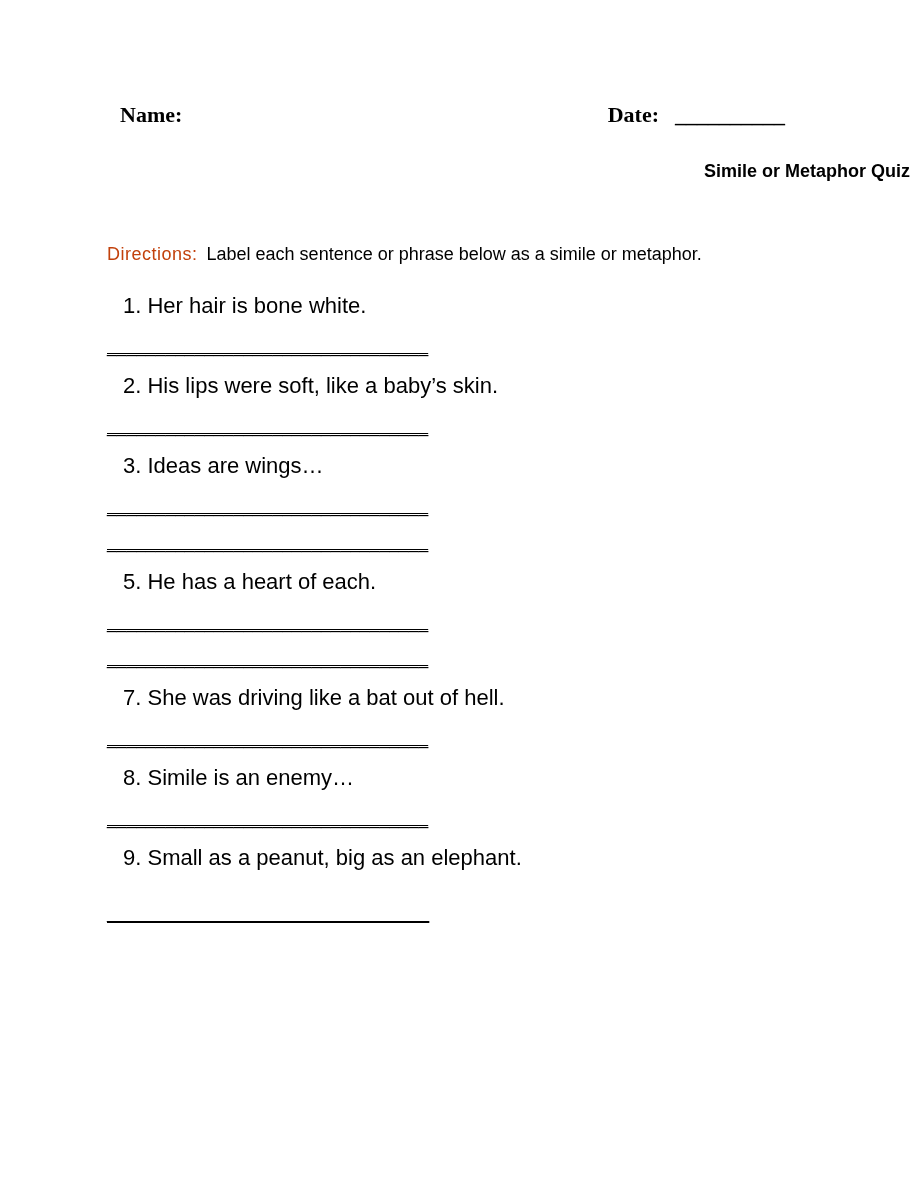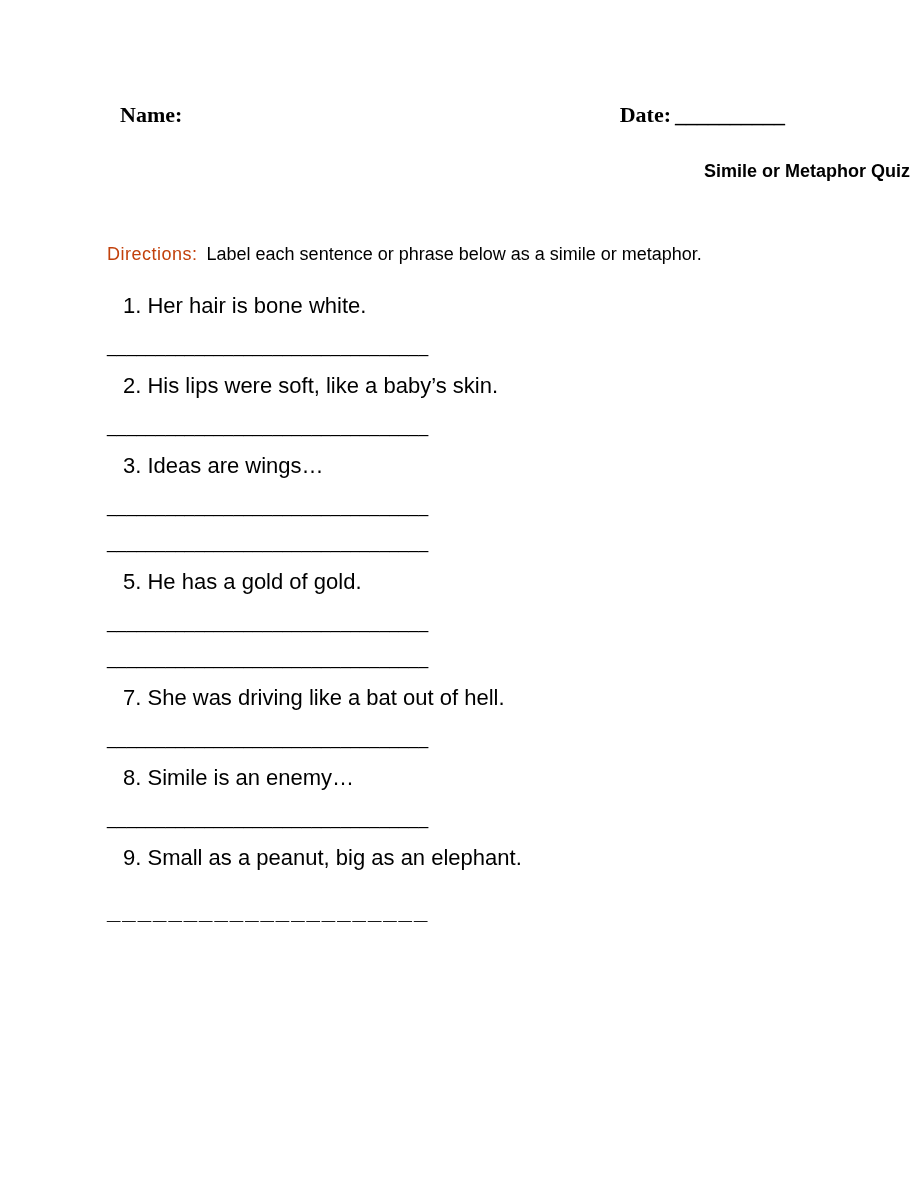--- a/index.html
+++ b/index.html
@@ -25,21 +25,21 @@
     font-family: "Liberation Serif", serif;
     font-weight: bold;
     font-size: 22px;
     line-height: 30px;
     white-space: nowrap;
   }
   .name-row .blank {
     font-weight: bold;
     letter-spacing: 0;
   }
-  .name-group, .date-group { display: flex; gap: 4px; }
+  .name-group, .date-group { display: flex; gap: 16px; }
   
   .quiz-title {
     margin-top: 30px;
     text-align: right;
     font-size: 18px;
     font-weight: bold;
     line-height: 22px;
   }
   
   .directions {
@@ -61,20 +61,21 @@
     margin: 16px;
     font-size: 22px;
     line-height: 24px;
   }
   .q-blank {
     margin: 12px 0 0 0;
     font-size: 17.5px;
     line-height: 24px;
     letter-spacing: 0;
     white-space: nowrap;
+    text-decoration: underline;
   }
   .q-blank.bold {
     margin-top: 28px;
     font-size: 24px;
     font-weight: bold;
     letter-spacing: 2px;
     line-height: 26px;
   }
 </style>
 </head>
@@ -125,21 +126,21 @@
       <p class="q-blank">_________________________________</p>
     </div>
 
     <div class="q-block">
       <p class="q-blank">_________________________________</p>
     </div>
 
     <div class="q-block">
       <p class="q-text">
         <span>5.</span>
-        <span>He has a gold of gold.</span>
+        <span>He has a heart of each.</span>
       </p>
       <p class="q-blank">_________________________________</p>
     </div>
 
     <div class="q-block">
       <p class="q-blank">_________________________________</p>
     </div>
 
     <div class="q-block">
       <p class="q-text">

